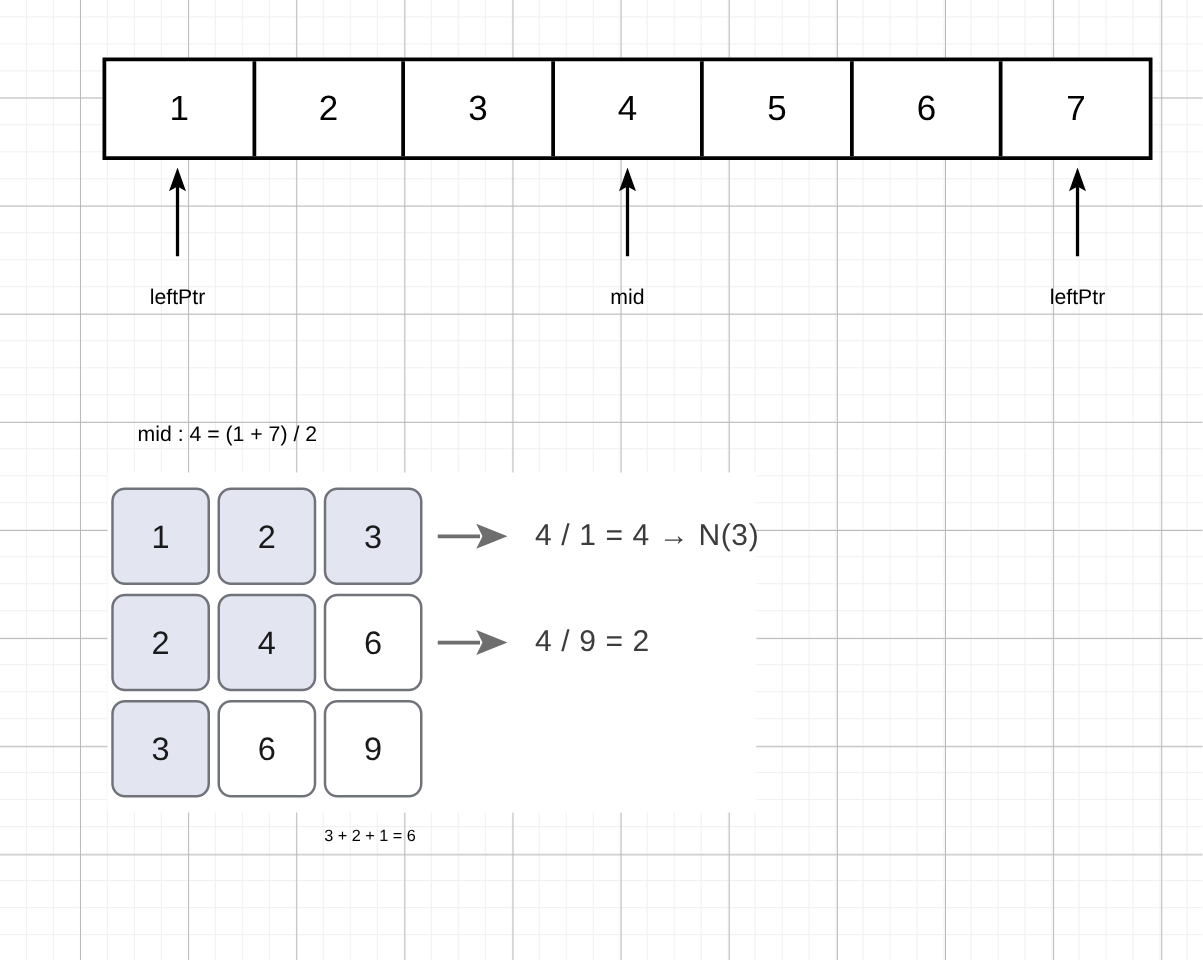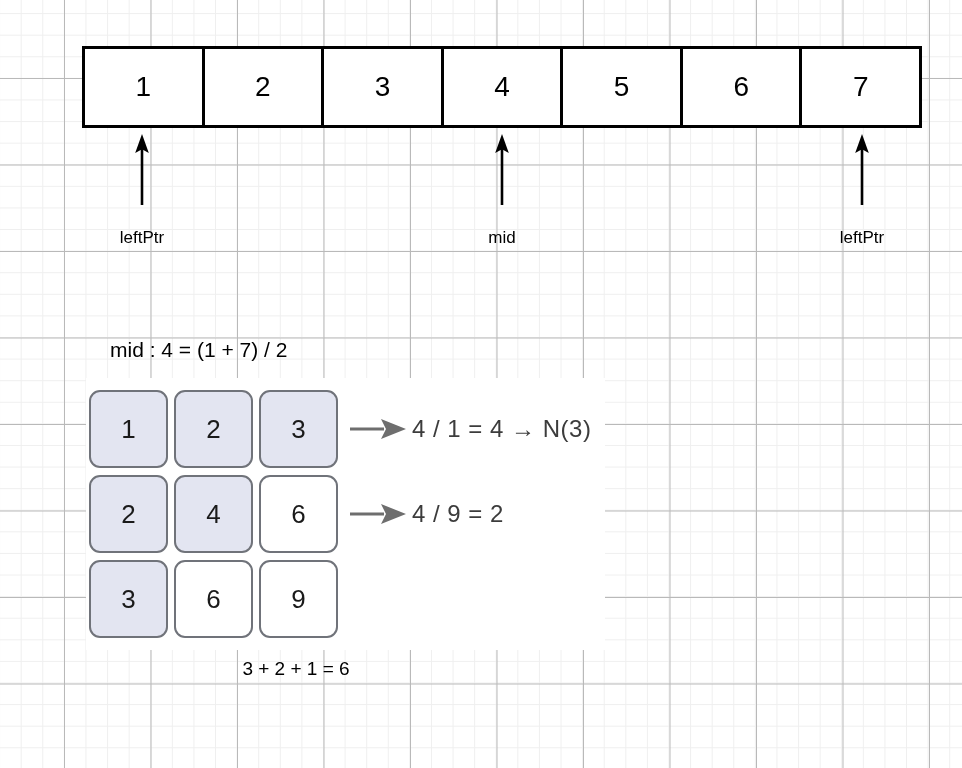--- a/index.html
+++ b/index.html
@@ -81,21 +81,21 @@
   }
   #ptr-left  { left: 82px;  top: 134px; }
   #ptr-mid   { left: 442px; top: 134px; }
   #ptr-right { left: 802px; top: 134px; }
 
   
   .mid-formula {
     position: absolute;
     left: 110px;
     top: 338px;
-    font-size: 21px;
+    font-size: 17px;
     color: #000000;
     white-space: nowrap;
   }
 
   
   .white-panel {
     position: absolute;
     left: 86px;
     top: 378px;
     width: 519px;
@@ -138,35 +138,35 @@
     left: 261px;
     top: 0;
     height: 78px;
     display: flex;
     align-items: center;
   }
   .row-anno .anno-text {
     font-size: 24px;
     color: #3c3c3c;
     white-space: nowrap;
-    margin-left: 4px;
+    margin-left: 20px;
     letter-spacing: 0.5px;
   }
 
   
   .summary {
     position: absolute;
     left: 86px;
     top: 655px;
     width: 420px;
     text-align: center;
   }
   .summary .sum-line {
     display: block;
-    font-size: 19px;
+    font-size: 13px;
     color: #000000;
     line-height: 28px;
     white-space: nowrap;
   }
 </style>
 </head>
 <body>
 
 <div id="canvas">
 

